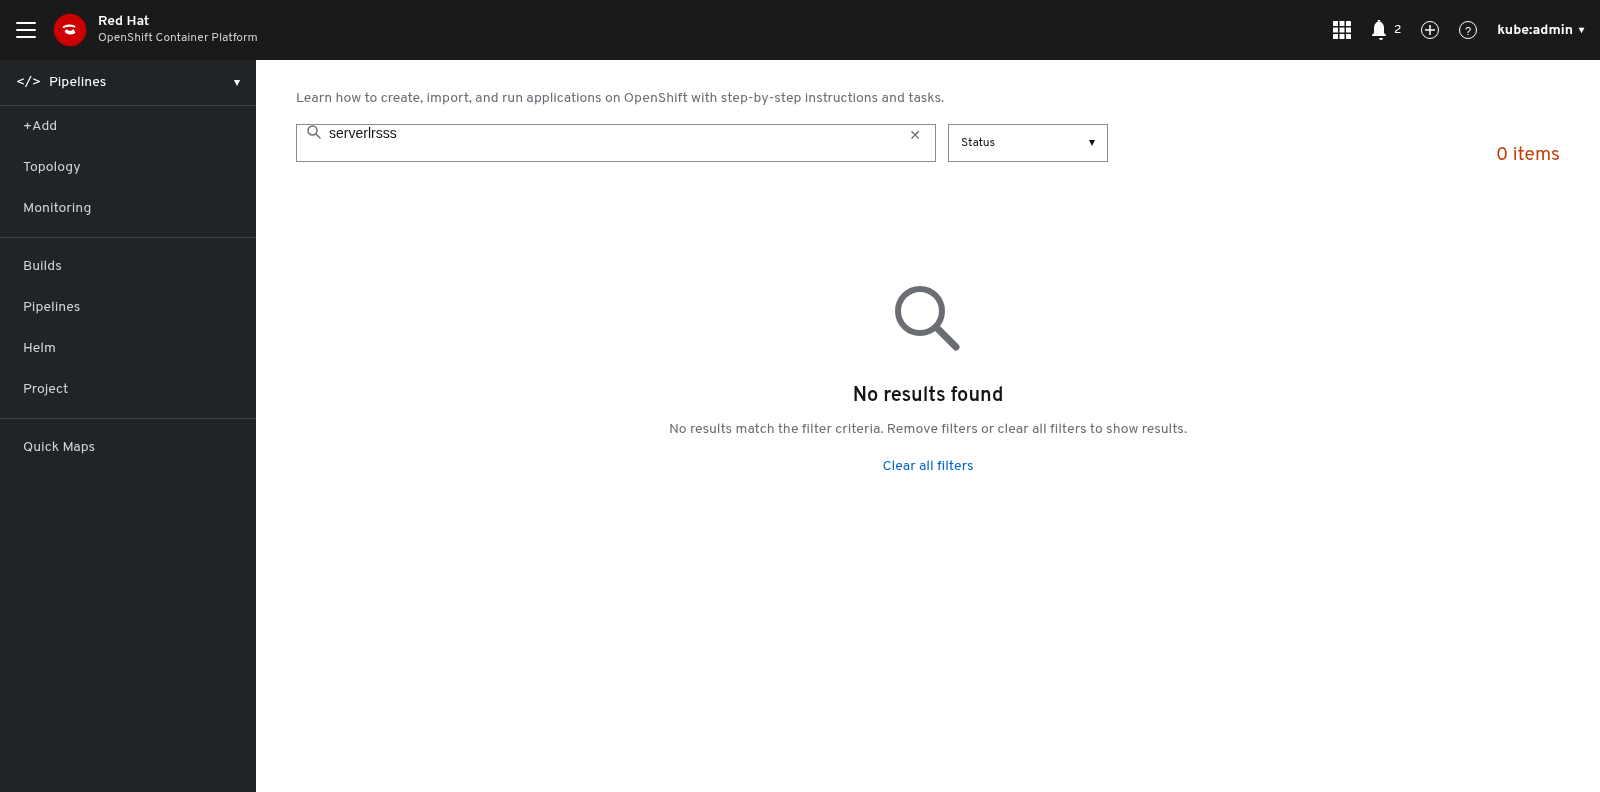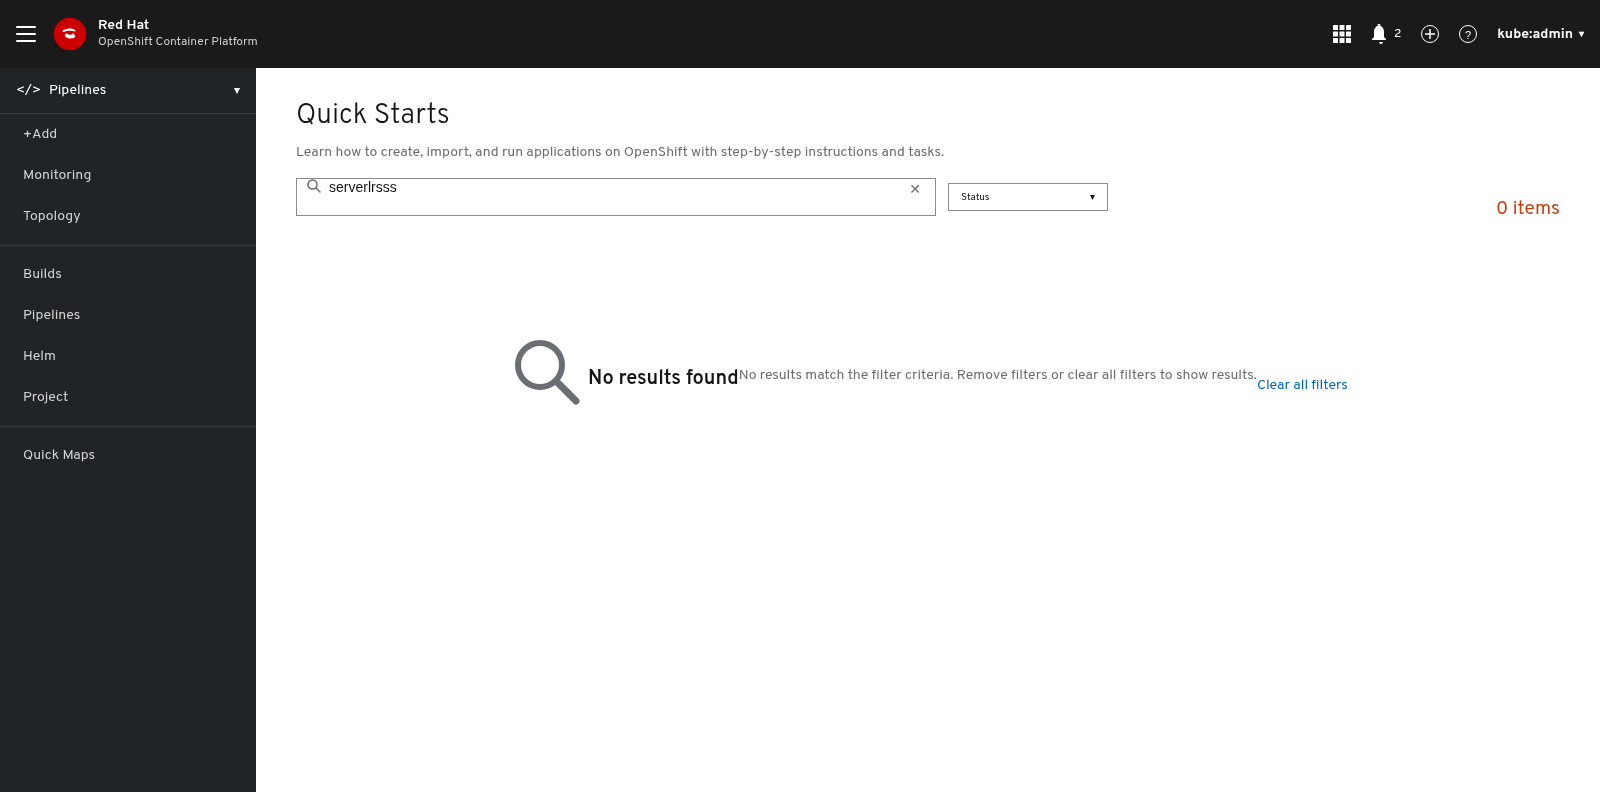--- a/index.html
+++ b/index.html
@@ -1,21 +1,21 @@
 <!DOCTYPE html>
 <html><head>
   <meta charset="utf-8">
   <style>
     * { margin: 0; padding: 0; box-sizing: border-box; }
     body { font-family: 'RedHatDisplay', 'Overpass', Arial, sans-serif; background: #fff; width: 1600px; height: 792px; overflow: hidden; display: flex; flex-direction: column; }
 
     
     .topnav {
       background: #1a1a1a;
-      height: 68px;
+      height: 60px;
       display: flex;
       align-items: center;
       padding: 0 16px;
       flex-shrink: 0;
       color: #fff;
     }
     .topnav-left { display: flex; align-items: center; gap: 16px; flex: 1; }
     .hamburger-icon { width: 20px; height: 16px; display: flex; flex-direction: column; justify-content: space-between; cursor: pointer; }
     .hamburger-icon span { display: block; height: 2px; background: #fff; border-radius: 1px; }
     .brand { display: flex; align-items: center; gap: 10px; }
@@ -97,33 +97,33 @@
       background: transparent;
     }
     .clear-btn { background: none; border: none; cursor: pointer; color: #6a6e73; font-size: 14px; padding: 2px 4px; }
 
     .status-dropdown {
       display: flex;
       align-items: center;
       border: 1px solid #8a8d90;
       background: #fff;
       padding: 0 12px;
-      height: 28px;
+      height: 38px;
       min-width: 160px;
       cursor: pointer;
-      font-size: 10px;
+      font-size: 12px;
       color: #151515;
       justify-content: space-between;
     }
     .items-count { margin-left: auto; font-size: 19px; color: #c2410c; white-space: nowrap; margin-top: 24px; }
 
     
     .empty-state {
       display: flex;
-      flex-direction: row;
+      flex-direction: column;
       align-items: center;
       justify-content: center;
       padding: 80px 0 40px;
     }
     .empty-search-icon {
       width: 80px;
       height: 80px;
       margin-bottom: 24px;
     }
     .empty-title { font-size: 20px; font-weight: 600; color: #151515; margin-bottom: 12px; }
@@ -208,24 +208,24 @@
         <span class="dev-icon">&lt;/&gt;</span>
         <span>Pipelines</span>
       </div>
       <span class="sidebar-chevron">▾</span>
     </div>
     <nav class="sidebar-nav">
       <div class="sidebar-item">
         <span>+Add</span>
       </div>
       <div class="sidebar-item">
+        <span>Topology</span>
+      </div>
+      <div class="sidebar-item">
         <span>Monitoring</span>
-      </div>
-      <div class="sidebar-item">
-        <span>Topology</span>
       </div>
       <div class="sidebar-divider"></div>
       <div class="sidebar-item">
         <span>Builds</span>
       </div>
       <div class="sidebar-item">
         <span>Pipelines</span>
       </div>
       <div class="sidebar-item">
         <span>Helm</span>
@@ -234,21 +234,20 @@
         <span>Project</span>
       </div>
       <div class="sidebar-divider"></div>
       <div class="sidebar-item">
         <span>Quick Maps</span>
       </div>
     </nav>
   </aside>
 
   <main class="content">
-    <h1 class="page-title">Quick Starts</h1>
     <p class="page-desc">Learn how to create, import, and run applications on OpenShift with step-by-step instructions and tasks.</p>
 
     <div class="filter-bar">
       <div class="search-box">
         <span class="search-icon-wrap">
           <svg width="14" height="14" viewBox="0 0 14 14" fill="none" xmlns="http://www.w3.org/2000/svg">
             <circle cx="5.5" cy="5.5" r="4.5" stroke="#6a6e73" stroke-width="1.5"></circle>
             <line x1="9" y1="9" x2="13" y2="13" stroke="#6a6e73" stroke-width="1.5" stroke-linecap="round"></line>
           </svg>
         </span>

